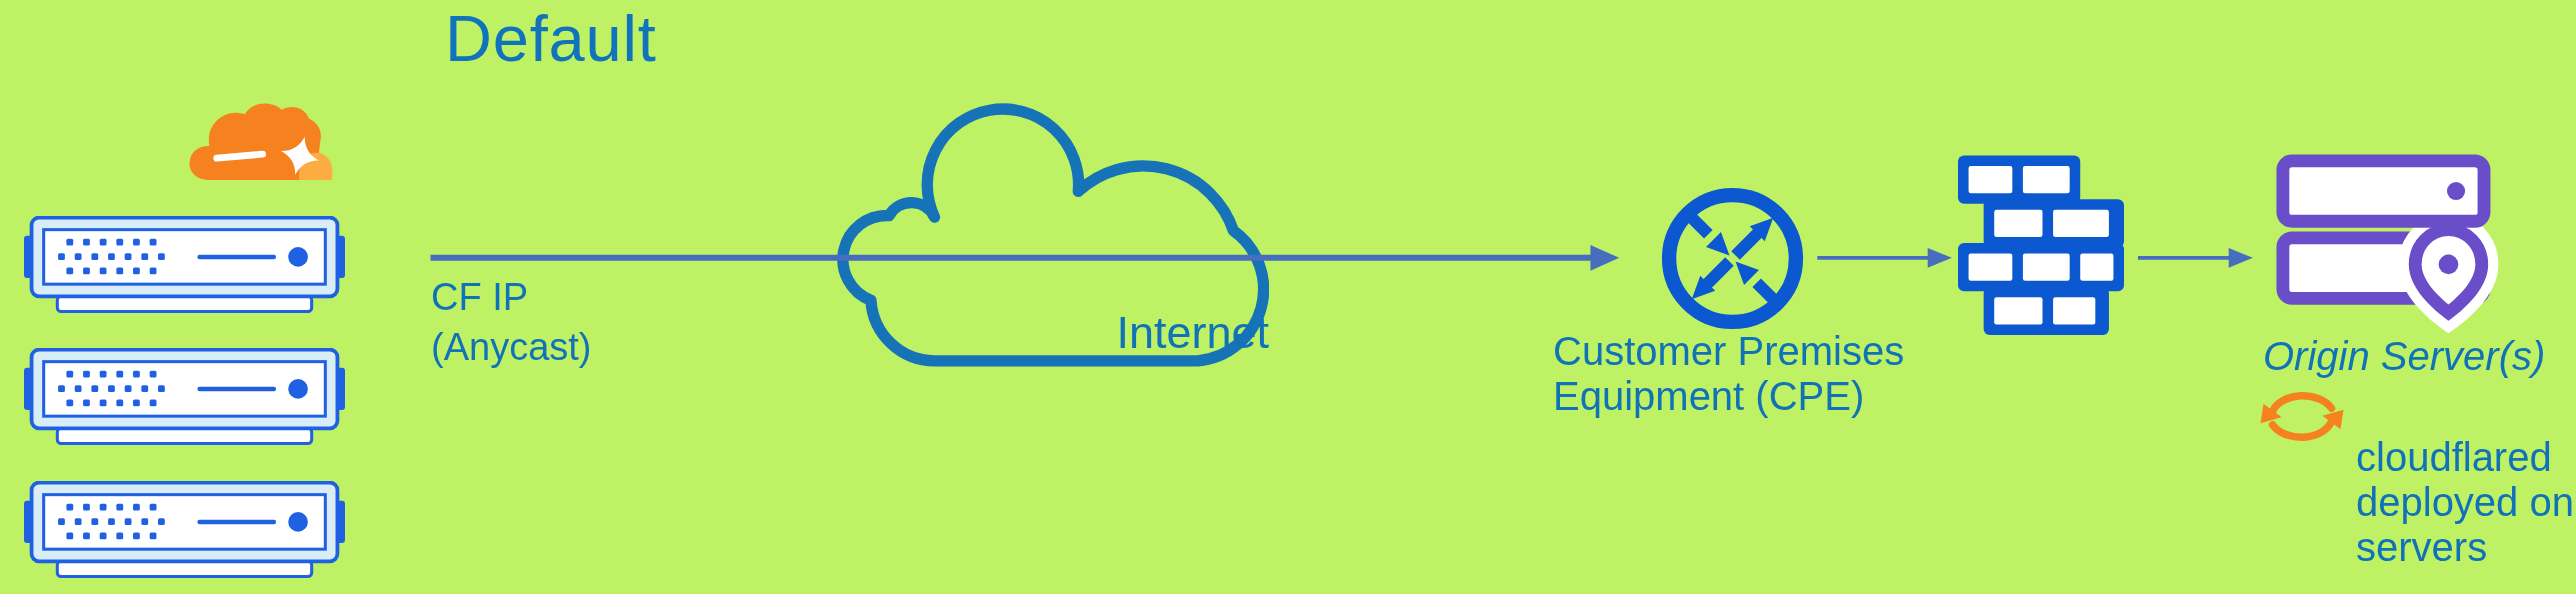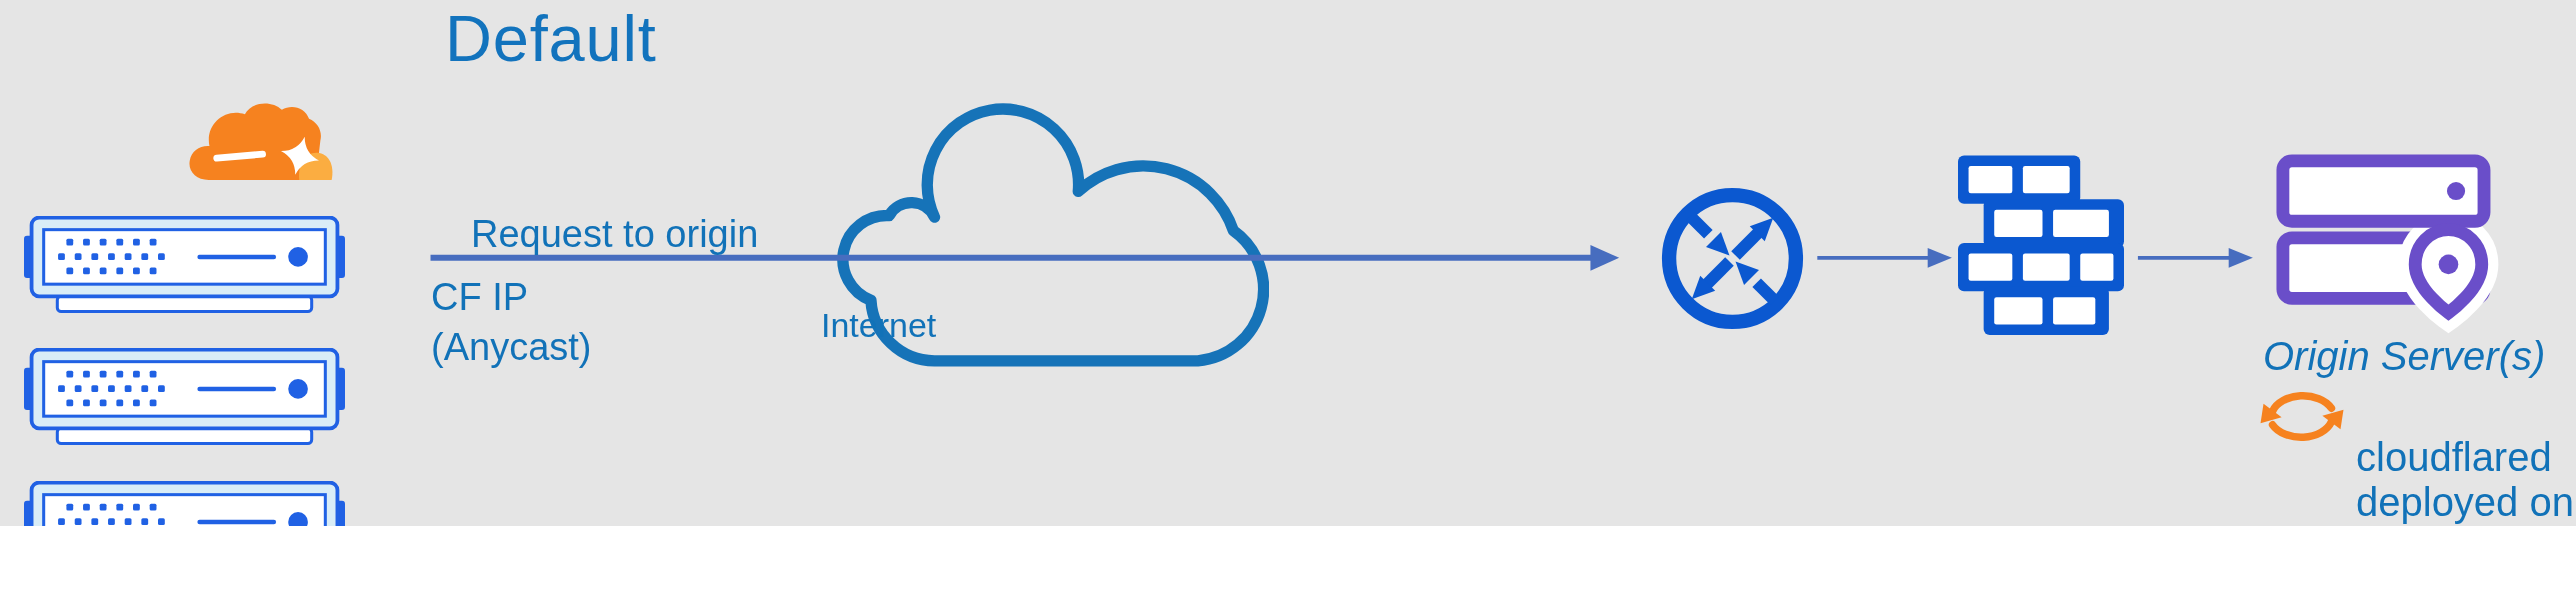--- a/index.html
+++ b/index.html
@@ -1,37 +1,37 @@
 <!DOCTYPE html>
 <html style="font-size:12px"><head>
 <meta charset="utf-8">
 <style>
   html,body{margin:0;padding:0;background:#ffffff;}
   .stage{
     position:relative;
-    width:2576px;height:526px;
-    background:#e5e5e5;
+    width:2576px;height:594px;
+    background:#bef264;
     overflow:hidden;
     font-family:"Liberation Sans","DejaVu Sans",sans-serif;
   }
   .abs{position:absolute;}
   .title{
     left:445px;top:0px;
     font-size:65px;font-weight:500;line-height:1.2;
     color:#1273bd;letter-spacing:0.8px;
   }
   .label{
     color:#1172b8;
     font-size:38px;line-height:1.28;
     white-space:pre-line;
   }
   .label.big{font-size:40px;line-height:1.12;}
   .request-label{left:471px;top:210px;}
   .cfip-label{left:383px;top:272px;line-height:1.32;margin-left:48px;}
-  .internet-label{left:821px;top:304px;width:448px;text-align:left;font-size:34px;}
+  .internet-label{left:821px;top:304px;width:448px;text-align:right;font-size:45px;}
   .cpe-label{left:1553px;top:329px;}
   .firewall-label{left:1871px;top:329px;width:362px;text-align:center;}
   .origin-label{left:2263px;top:334px;font-style:italic;}
   .cloudflared-label{left:2356px;top:400px;line-height:1.1;margin-top:35px;}
   .wordmark{
     left:44px;top:185px;
     font-size:37px;font-weight:800;letter-spacing:3.8px;
     color:#1d1d1d;white-space:nowrap;
   }
   .wordmark .reg{
@@ -217,23 +217,24 @@
     <circle cx="228" cy="146" r="13" fill="#6a4ec9"></circle>
   </svg>
 
   <svg class="abs" style="left:2259px;top:384px;" width="86" height="65" viewBox="0 0 114 86">
     <path d="M18,36 A42,29 0 0 1 96,32" fill="none" stroke="#f6821f" stroke-width="10" stroke-linecap="round"></path>
     <path d="M18,54 A42,29 0 0 0 96,50" fill="none" stroke="#f6821f" stroke-width="10" stroke-linecap="round"></path>
     <polygon points="2,52 6,26 30,44" fill="#f6821f"></polygon>
     <polygon points="112,34 108,60 84,42" fill="#f6821f"></polygon>
   </svg>
 
-  <div class="abs label request-label">Request to origin</div>
   <div class="abs label cfip-label">CF IP
 (Anycast)</div>
   <div class="abs label internet-label">Internet</div>
+  <div class="abs label big cpe-label">Customer Premises
+Equipment (CPE)</div>
   <div class="abs label big origin-label">Origin Server(s)</div>
   <div class="abs label big cloudflared-label">cloudflared
 deployed on
 servers</div>
 
 </div>
 
 
 </body></html>

